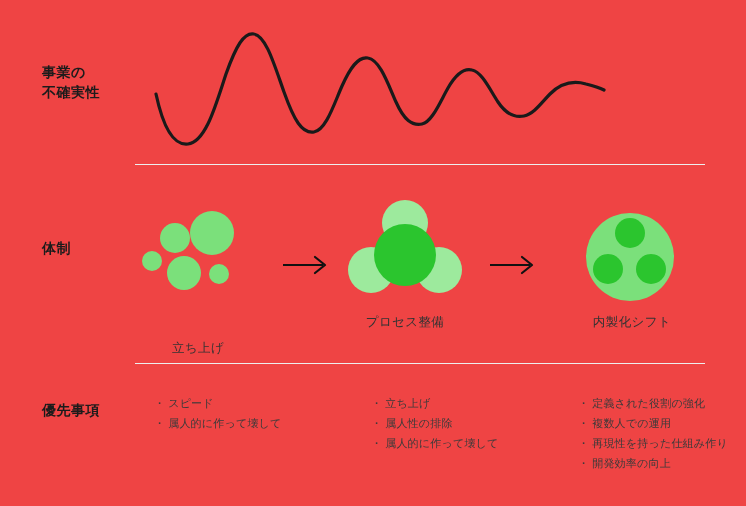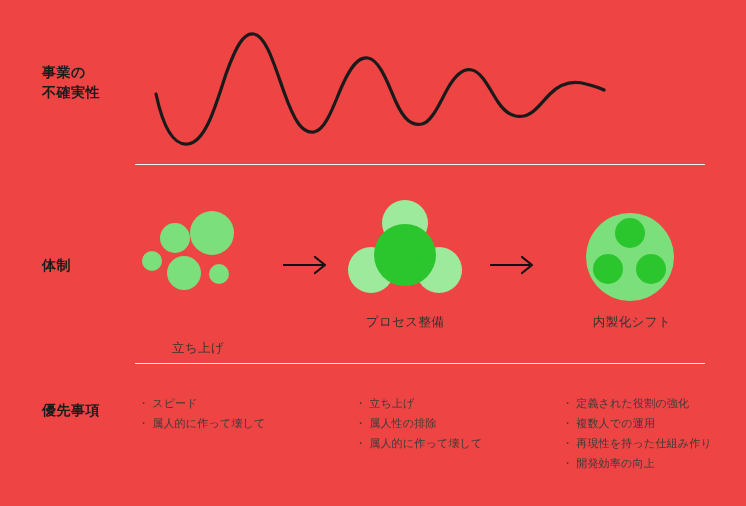--- a/index.html
+++ b/index.html
@@ -22,21 +22,21 @@
   .row-label {
     position: absolute;
     font-weight: bold;
     color: #1b1b1b;
     font-size: 14px;
     line-height: 1.45;
     letter-spacing: 0.5px;
     white-space: pre-line;
   }
   #label-uncertainty { left: 42px; top: 62px; }
-  #label-structure   { left: 42px; top: 255px; }
+  #label-structure   { left: 42px; top: 239px; font-family: Liberation Serif, serif; }
   #label-priority    { left: 42px; top: 400px; }
 
   
   .divider {
     position: absolute;
     left: 135px;
     width: 570px;
     height: 1px;
     background: #eeeeee;
   }
@@ -102,20 +102,21 @@
     margin: 0;
     padding: 0;
   }
   .priority-col li {
     font-size: 11px;
     color: #3a3a3a;
     line-height: 1;
     margin-bottom: 9px;
     white-space: nowrap;
     letter-spacing: 0.2px;
+    margin-left: 16px;
   }
   .bullet-dot {
     color: #3a3a3a;
     margin-right: 3px;
   }
 </style>
 </head>
 <body>
 
 <div id="canvas">

